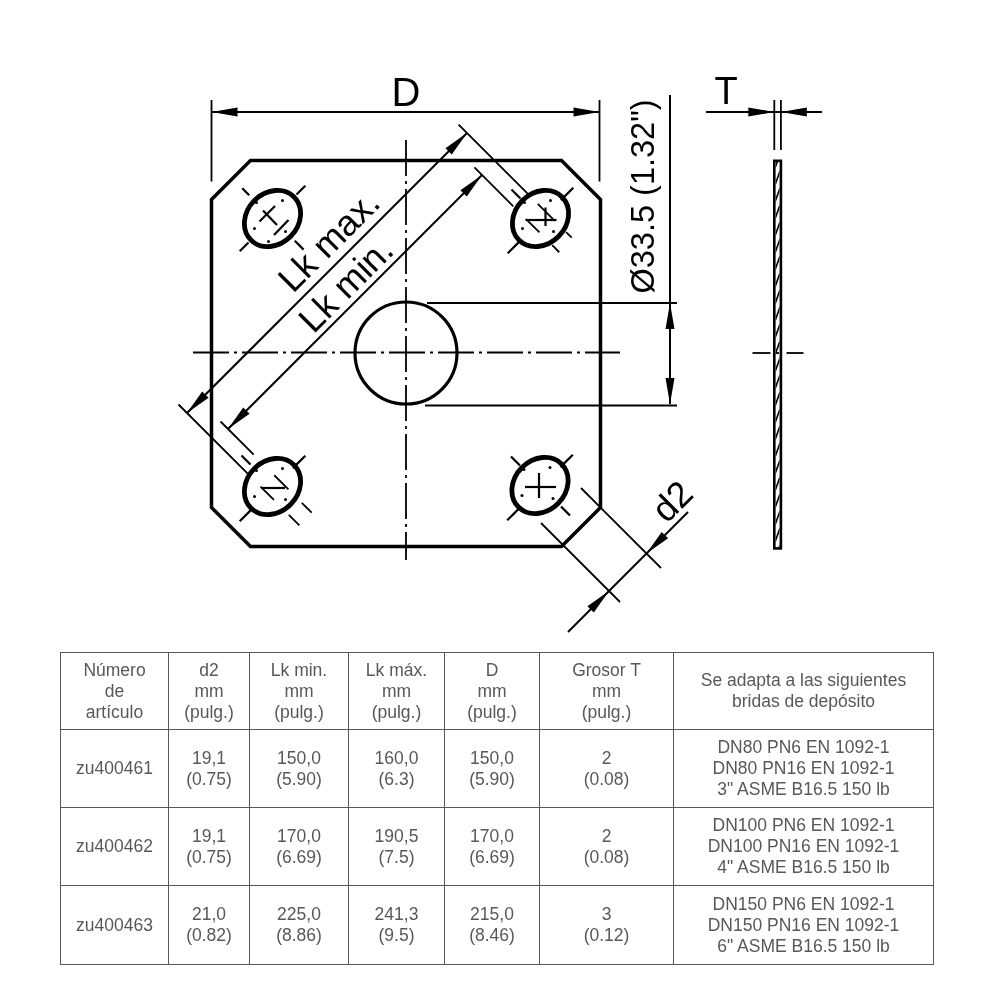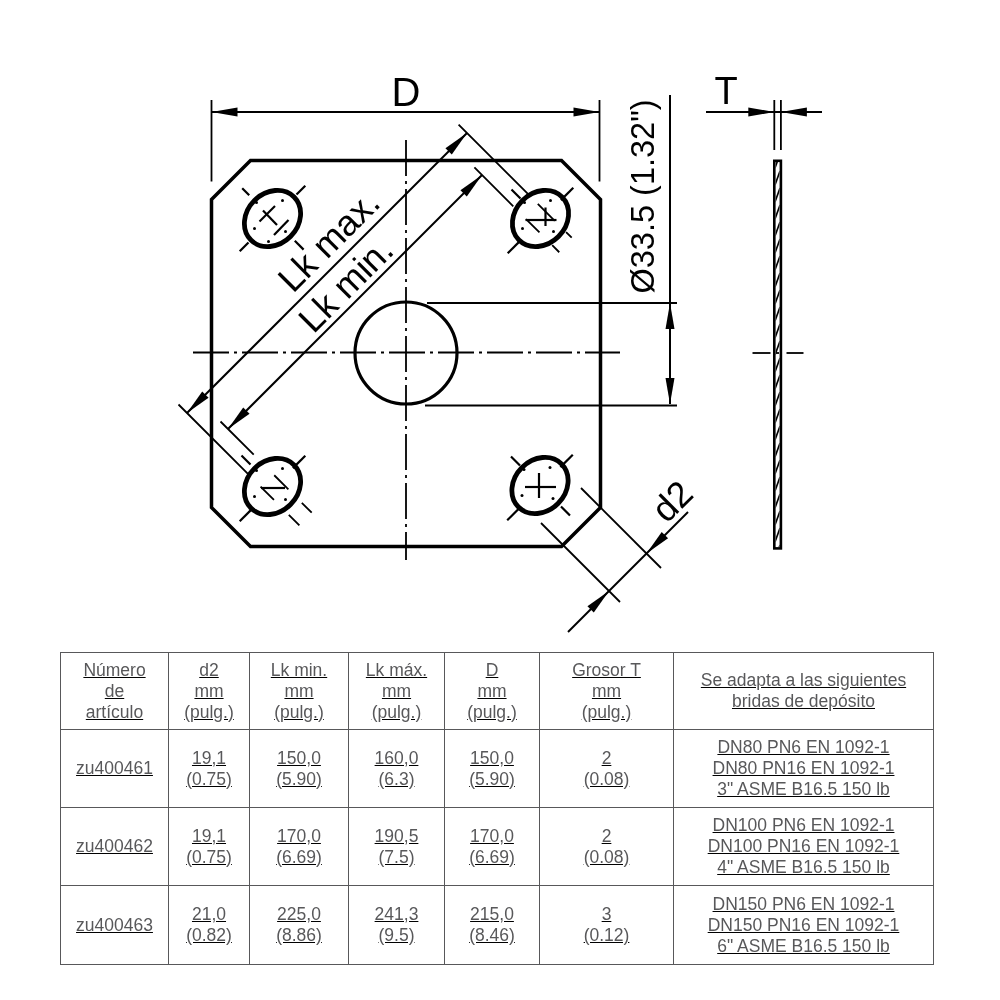--- a/index.html
+++ b/index.html
@@ -1,18 +1,18 @@
 <!DOCTYPE html>
 <html><head>
 <meta charset="utf-8">
 <style>
   html,body{margin:0;padding:0;background:#fff;width:1000px;height:1000px;overflow:hidden;}
   body{font-family:"Liberation Sans", sans-serif;}
   #drawing{position:absolute;left:0;top:0;}
-  #tablewrap{position:absolute;left:60px;top:652px;text-decoration:underline;}
+  #tablewrap{position:absolute;left:60px;top:652px;}
   table{border-collapse:collapse;table-layout:fixed;width:873px;color:#58585a;font-size:17.5px;line-height:21px;}
   td,th{border:1px solid #58585a;font-weight:normal;text-align:center;vertical-align:middle;padding:0;}
 </style>
 </head>
 <body>
 
 <svg id="drawing" width="1000" height="650" viewBox="0 0 1000 650">
   <defs>
 
     <pattern id="hat" width="5" height="17" patternUnits="userSpaceOnUse">

